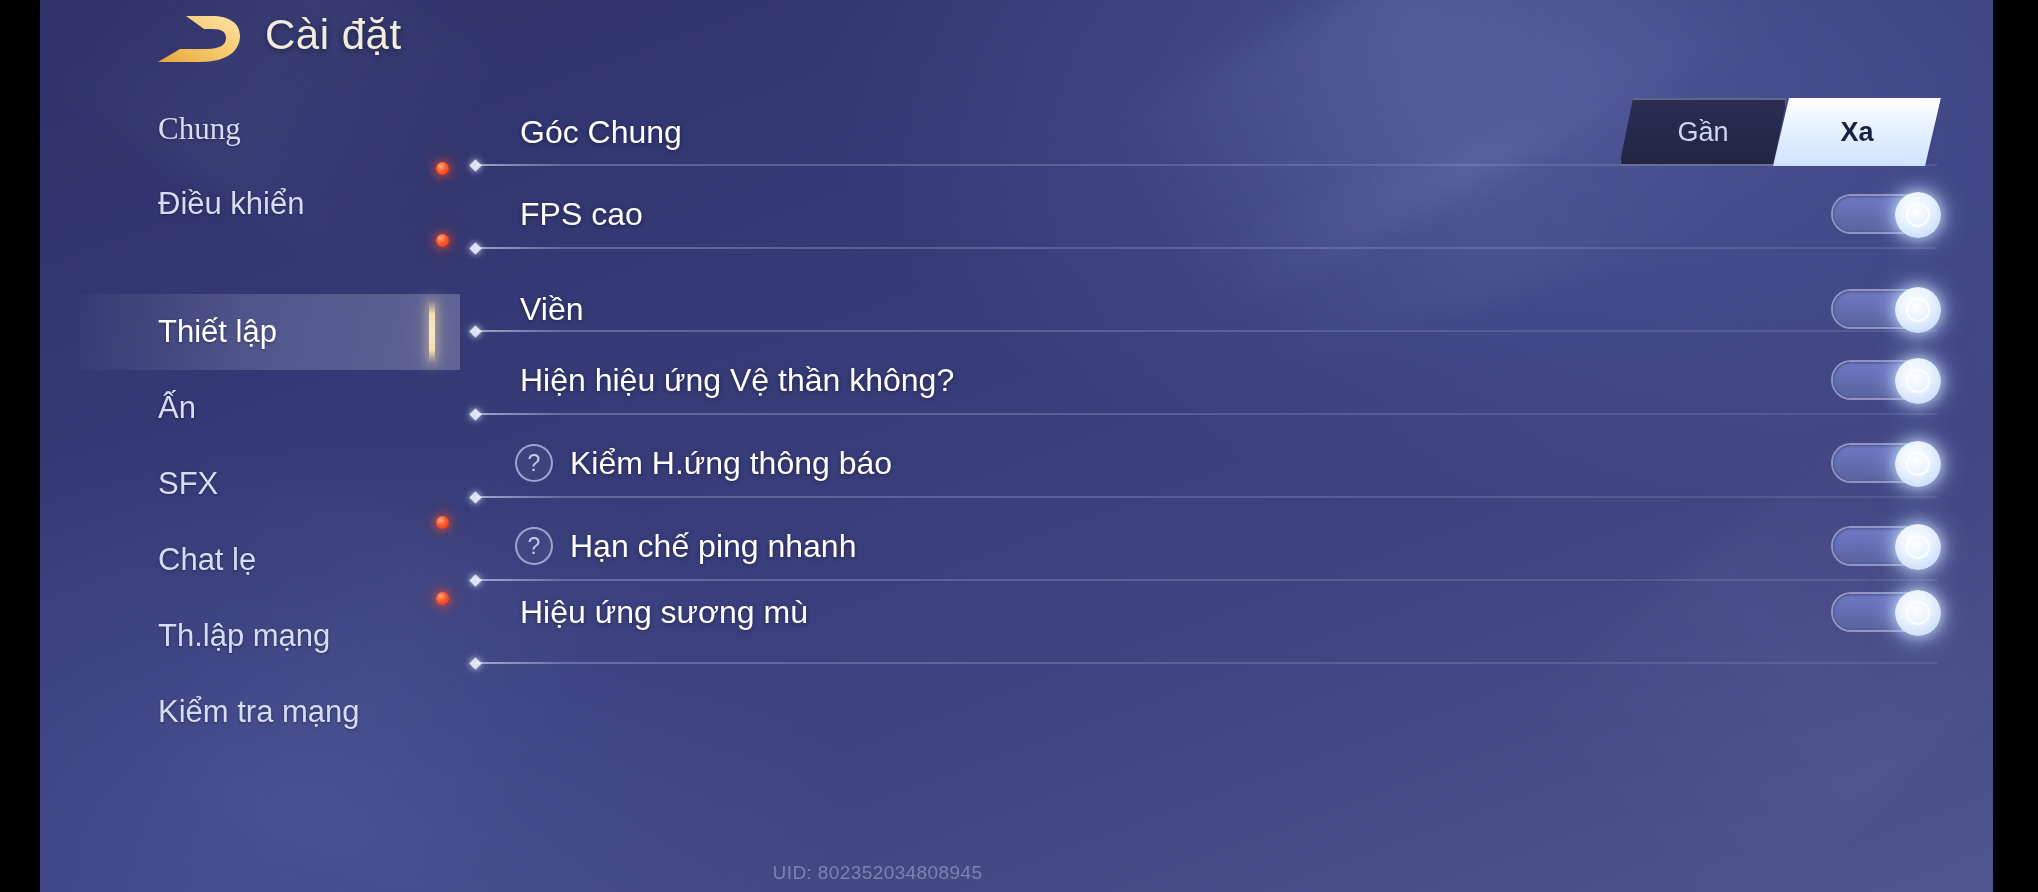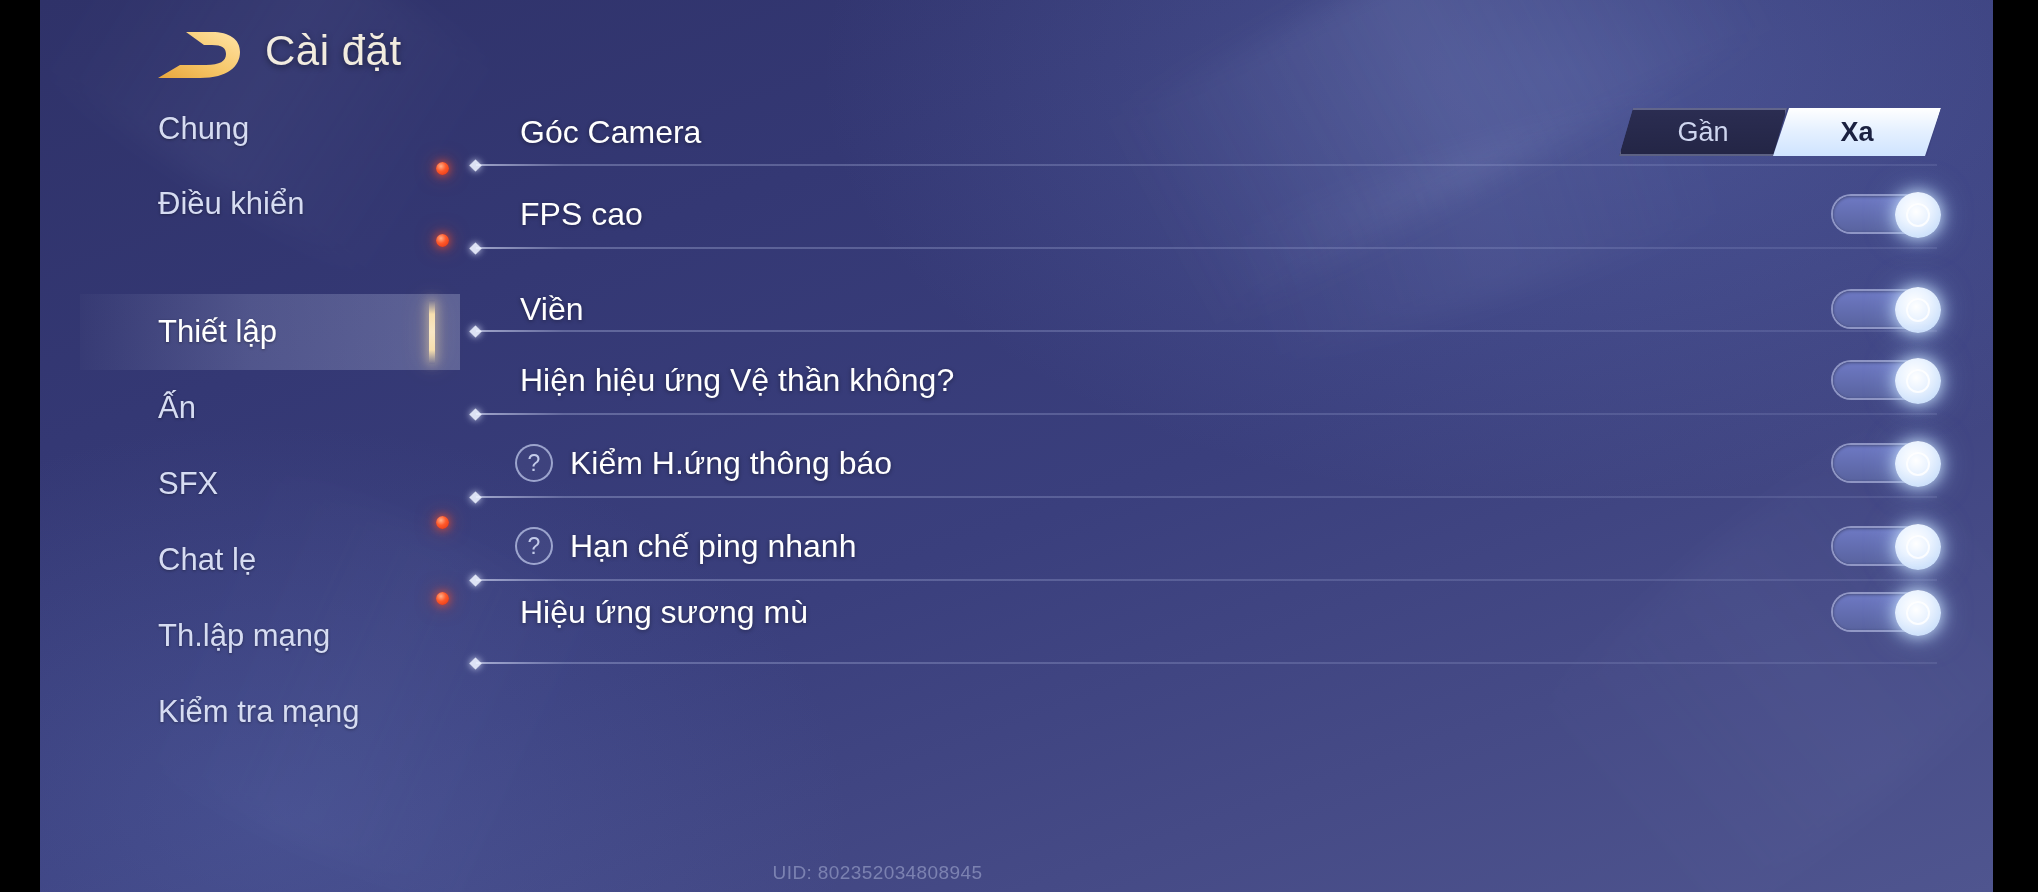--- a/index.html
+++ b/index.html
@@ -22,21 +22,21 @@
   }
   
   .streak{position:absolute;background:linear-gradient(90deg,rgba(255,255,255,0),rgba(200,215,255,.10),rgba(255,255,255,0));filter:blur(14px);pointer-events:none;}
   .s1{left:1080px;top:-40px;width:640px;height:230px;transform:rotate(-28deg);}
   .s2{left:1180px;top:150px;width:520px;height:150px;transform:rotate(-18deg);opacity:.55;}
   .s3{left:20px;top:-60px;width:420px;height:260px;transform:rotate(32deg);opacity:.5;}
   .s4{left:1500px;top:520px;width:520px;height:300px;transform:rotate(-40deg);opacity:.35;}
   .s5{left:120px;top:520px;width:420px;height:340px;transform:rotate(24deg);opacity:.30;}
 
   
-  .header{position:absolute;left:0;top:0;width:1550px;height:92px;z-index:12;margin-top:16px;}
+  .header{position:absolute;left:0;top:0;width:1550px;height:92px;z-index:12;}
   .logo{position:absolute;left:110px;top:12px;width:96px;height:56px;}
   .title{
     position:absolute;left:225px;top:11px;
     font-size:42px;color:#f2ecdf;letter-spacing:.5px;
     text-shadow:0 2px 6px rgba(0,0,0,.45);
   }
 
   
   .sidebar{position:absolute;left:40px;top:92px;width:380px;height:800px;z-index:10;}
   .nav-item{
@@ -89,21 +89,21 @@
   }
   .sep::before{
     content:"";position:absolute;left:-5px;top:-3px;width:9px;height:9px;
     background:rgba(236,241,255,.92);transform:rotate(45deg);
     box-shadow:0 0 7px rgba(225,233,255,.9);
   }
 
   
   .segmented{
     position:absolute;right:92px;top:50%;transform:translateY(-50%);
-    display:flex;align-items:stretch;height:48px;width:322px;
+    display:flex;align-items:stretch;height:68px;width:322px;
     -webkit-clip-path:polygon(14px 0,100% 0,calc(100% - 14px) 100%,0 100%);
     clip-path:polygon(14px 0,100% 0,calc(100% - 14px) 100%,0 100%);
     background:rgba(20,24,55,.10);
     justify-content:flex-end;
   }
   .seg{
     flex:1;display:flex;align-items:center;justify-content:center;
     font-size:27px;position:relative;
   }
   .seg.off{
@@ -168,21 +168,21 @@
             </linearGradient>
           </defs>
           <path d="M8 50 L50 50 C78 50 90 38 90 24 C90 11 79 4 62 4 L36 4 L54 17 L62 17 C72 17 76 20 76 26 C76 33 70 37 56 37 L30 37 Z" fill="url(#gold)"></path>
         </svg>
       </div>
       <div class="title">Cài đặt</div>
     </div>
 
     <div class="sidebar">
 
-      <div class="nav-item" style="top:0px;height:74px;">
+      <div class="nav-item" style="top:0px;height:74px;font-family:Liberation Serif, serif;">
         <span class="nav-label-wrap"><span class="nav-label">Chung</span></span>
       </div>
 
       <div class="nav-item" style="top:74px;height:76px;">
         <span class="nav-label-wrap"><span class="nav-label">Điều khiển</span></span>
       </div>
       <div class="dot" style="top:70px;"></div>
 
       <div class="dot" style="top:142px;"></div>
 
@@ -211,21 +211,21 @@
       <div class="dot" style="top:500px;"></div>
 
       <div class="nav-item" style="top:582px;height:76px;">
         <span class="nav-label-wrap"><span class="nav-label">Kiểm tra mạng</span></span>
       </div>
     </div>
 
     <div class="content">
 
       <div class="row" style="top:-14px;">
-        <div class="row-label">Góc Camera</div>
+        <div class="row-label">Góc Chung</div>
         <div class="segmented">
           <div class="seg off">Gần</div>
           <div class="seg on">Xa</div>
         </div>
       </div>
       <div class="sep" style="top:72px;"></div>
 
       <div class="row" style="top:68px;">
         <div class="row-label">FPS cao</div>
         <div class="toggle">

